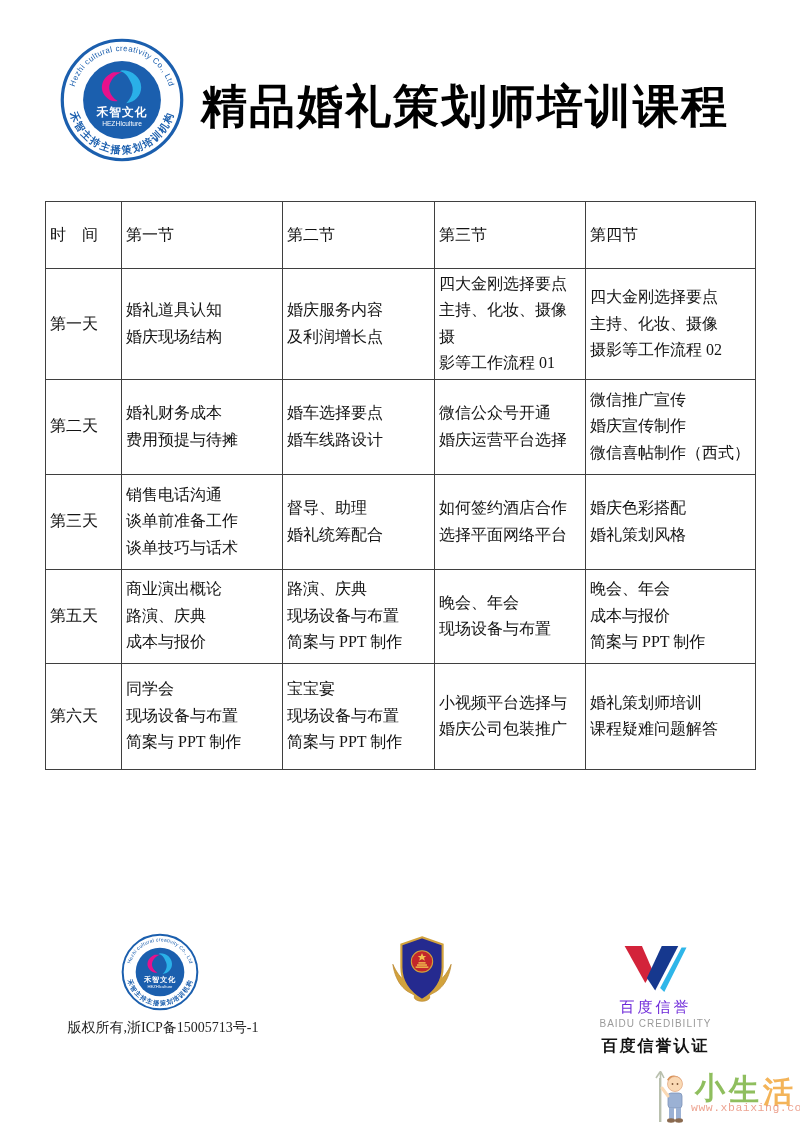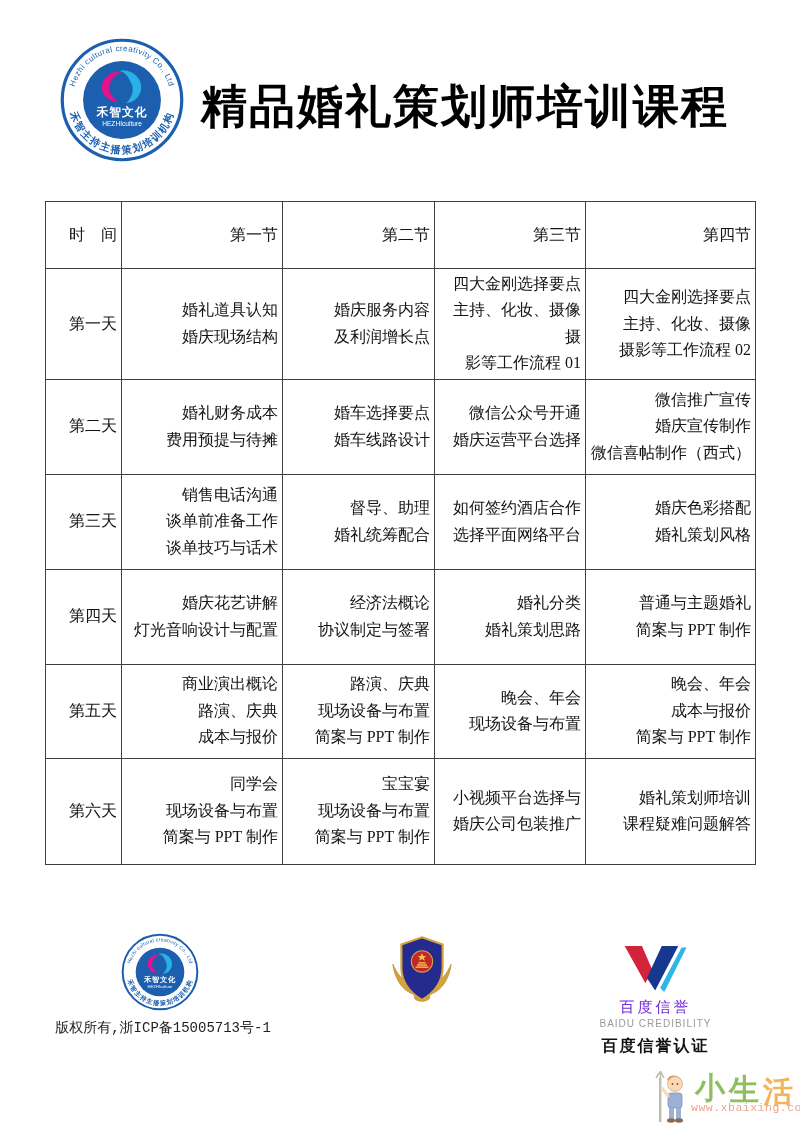--- a/index.html
+++ b/index.html
@@ -19,37 +19,37 @@
   table.course{
     position:absolute;left:45px;top:201px;width:710px;
     border-collapse:collapse;table-layout:fixed;
   }
   table.course col.c0{width:76px}
   table.course col.c1{width:161px}
   table.course col.c2{width:152px}
   table.course col.c3{width:151px}
   table.course col.c4{width:170px}
   table.course th,table.course td{
-    border:1px solid #3f3f3f;text-align:right;vertical-align:middle;
+    border:1px solid #3f3f3f;text-align:left;vertical-align:middle;
     font-size:16px;font-weight:normal;line-height:1.65;color:#141414;
     white-space:pre-line;padding:2px 4px;box-sizing:border-box;
   }
   tr.r-head{height:67px}
   tr.r0{height:103px}
   tr.r1{height:95px}
   tr.r2{height:95px}
   tr.r3{height:95px}
   tr.r4{height:94px}
   tr.r5{height:106px}
   td.day{vertical-align:top;padding-top:20px;}
   
   .logo-foot{position:absolute;left:120px;top:932px;width:80px;height:80px;}
   .icp-text{
     position:absolute;left:53px;top:1019px;width:220px;text-align:center;
-    font-family:Liberation Mono, monospace;font-size:14px;color:#222;
+    font-family:Liberation Serif, serif;font-size:14px;color:#222;
   }
   .badge-foot{position:absolute;left:390px;top:930px;width:64px;height:80px;}
   .police-text{
     position:absolute;left:305px;top:1019px;width:220px;text-align:center;
     font-family:"Liberation Sans","DejaVu Sans",sans-serif;
     font-size:16.5px;font-weight:bold;color:#000;white-space:nowrap;
   }
   .baidu-block{position:absolute;left:598px;top:942px;width:115px;text-align:center;
     font-family:"Liberation Sans","DejaVu Sans",sans-serif;}
   .baidu-block svg{display:block;margin:0 auto;}
@@ -145,31 +145,20 @@
         <td class="day">第三天</td>
         <td>销售电话沟通
 谈单前准备工作
 谈单技巧与话术</td>
         <td>督导、助理
 婚礼统筹配合</td>
         <td>如何签约酒店合作
 选择平面网络平台</td>
         <td>婚庆色彩搭配
 婚礼策划风格</td>
-      </tr>
-      <tr class="r3">
-        <td class="day">第四天</td>
-        <td>婚庆花艺讲解
-灯光音响设计与配置</td>
-        <td>经济法概论
-协议制定与签署</td>
-        <td>婚礼分类
-婚礼策划思路</td>
-        <td>普通与主题婚礼
-简案与 PPT 制作</td>
       </tr>
       <tr class="r4">
         <td class="day">第五天</td>
         <td>商业演出概论
 路演、庆典
 成本与报价</td>
         <td>路演、庆典
 现场设备与布置
 简案与 PPT 制作</td>
         <td>晚会、年会

